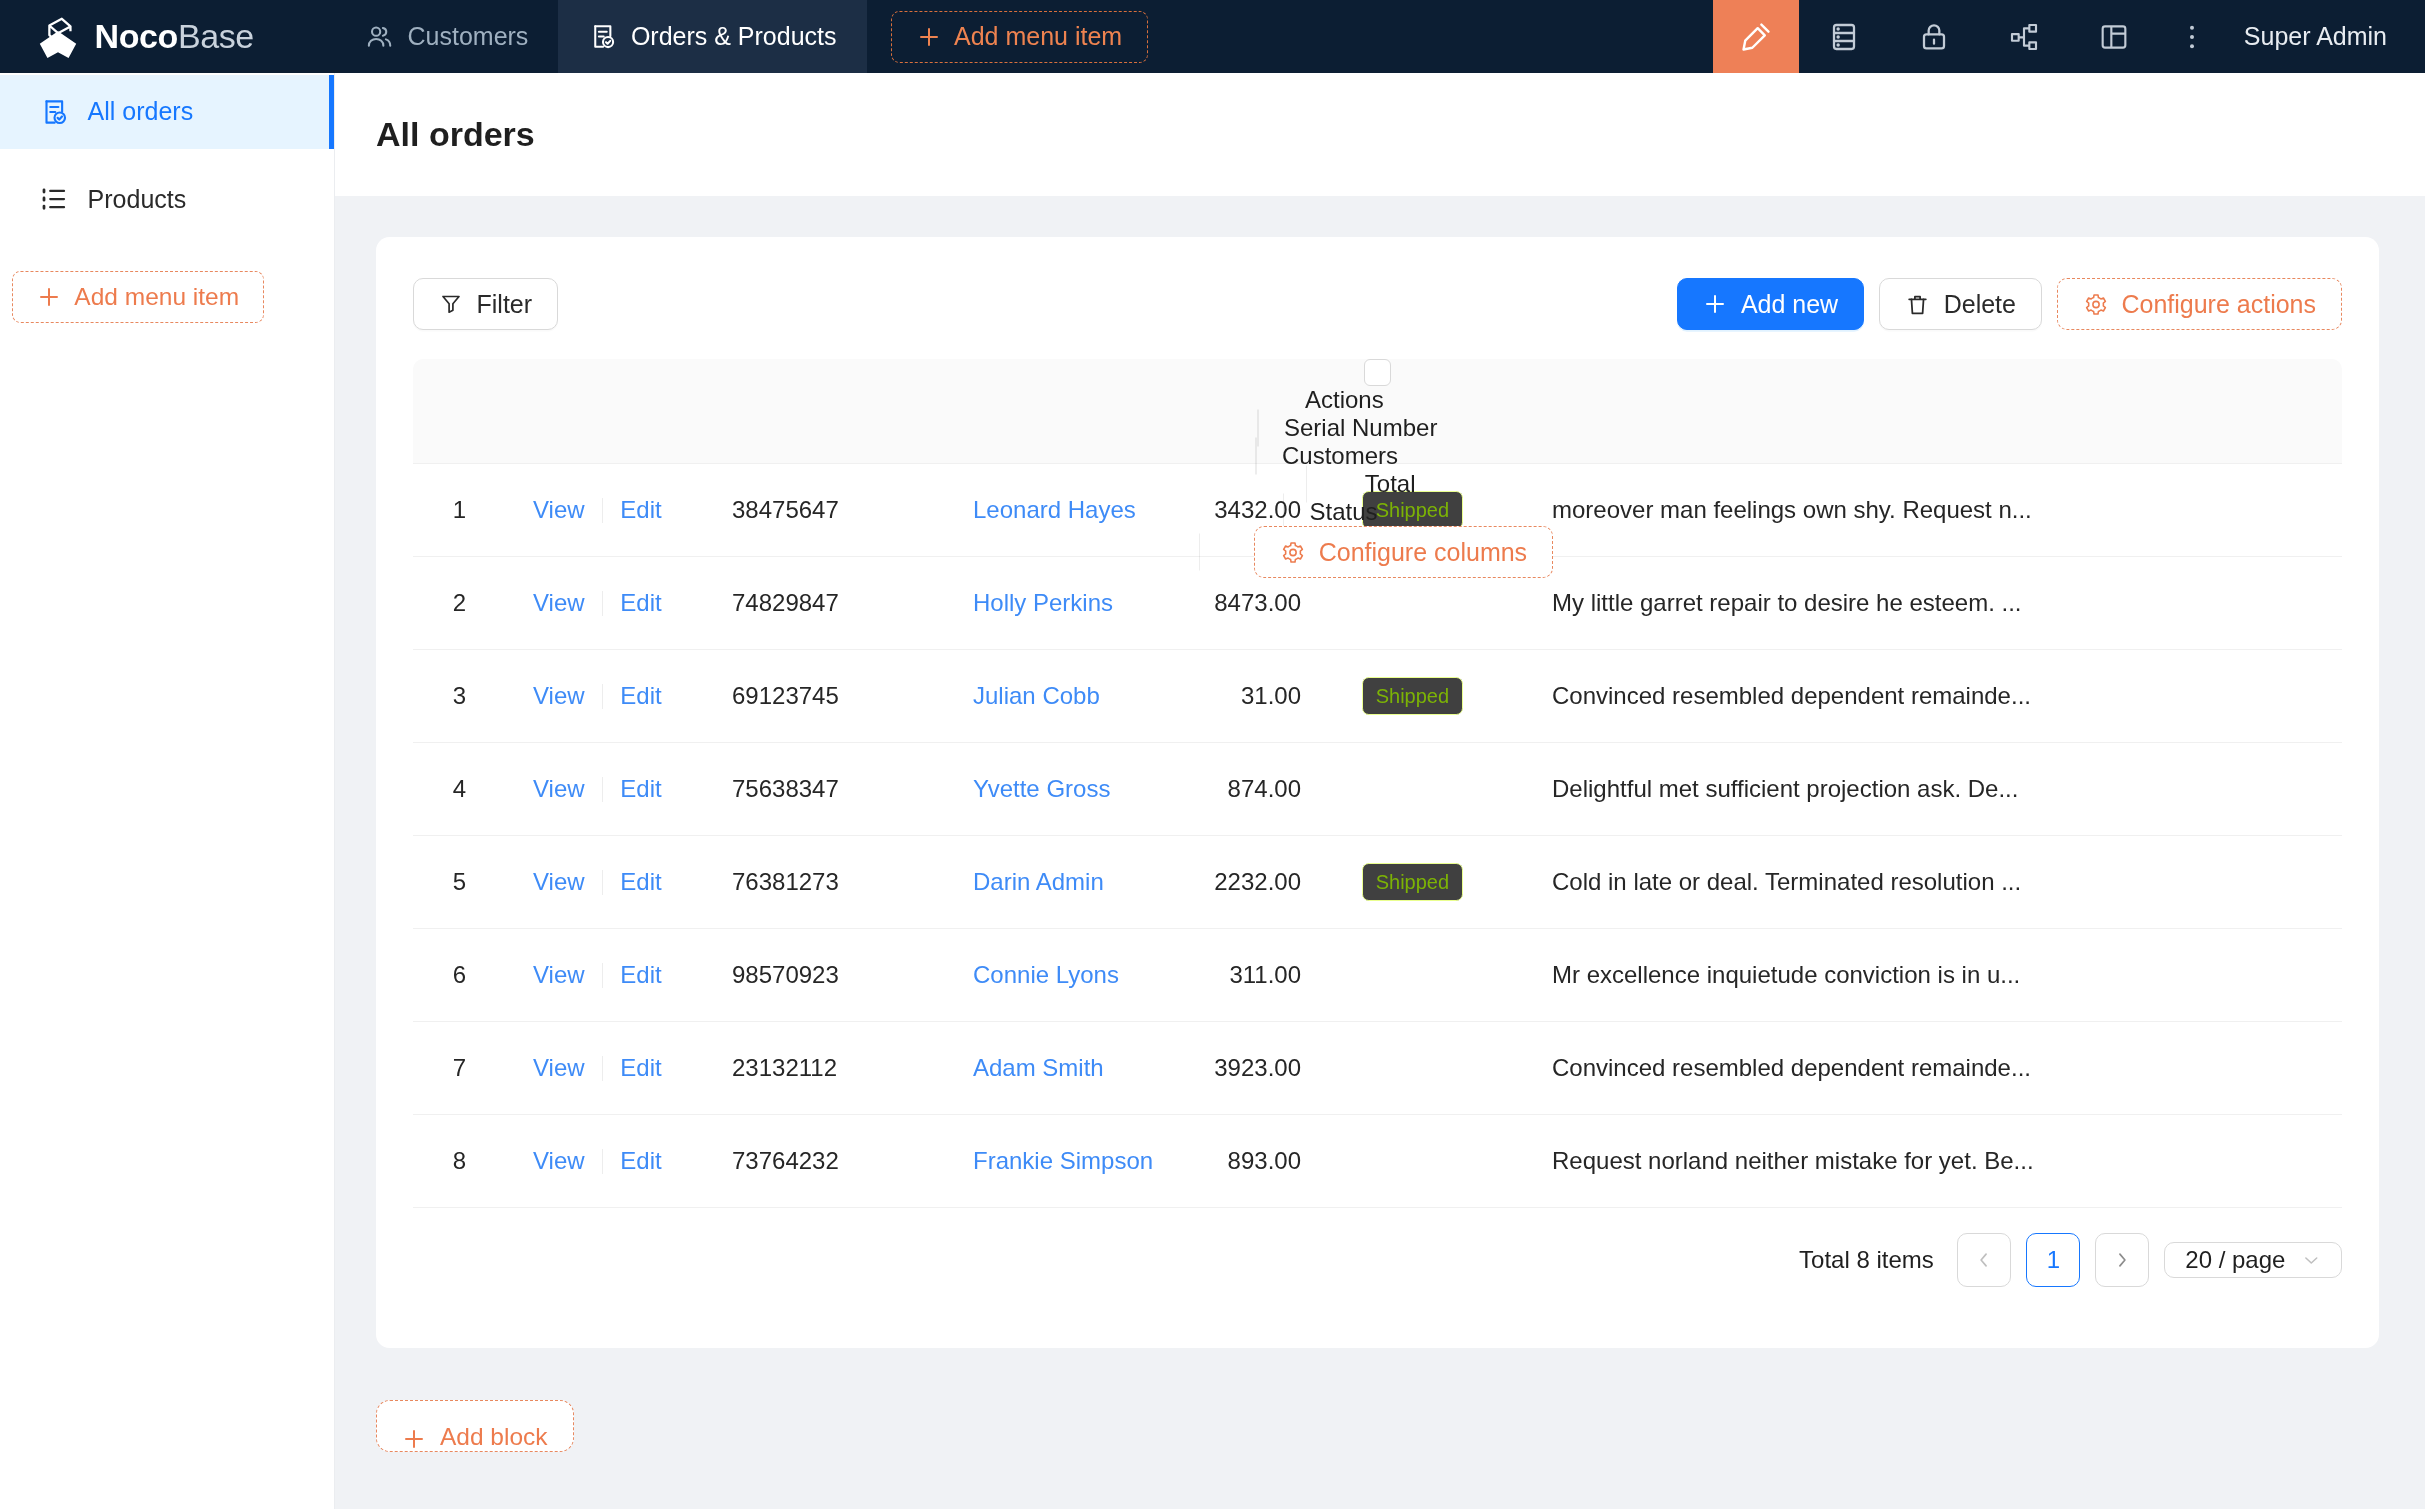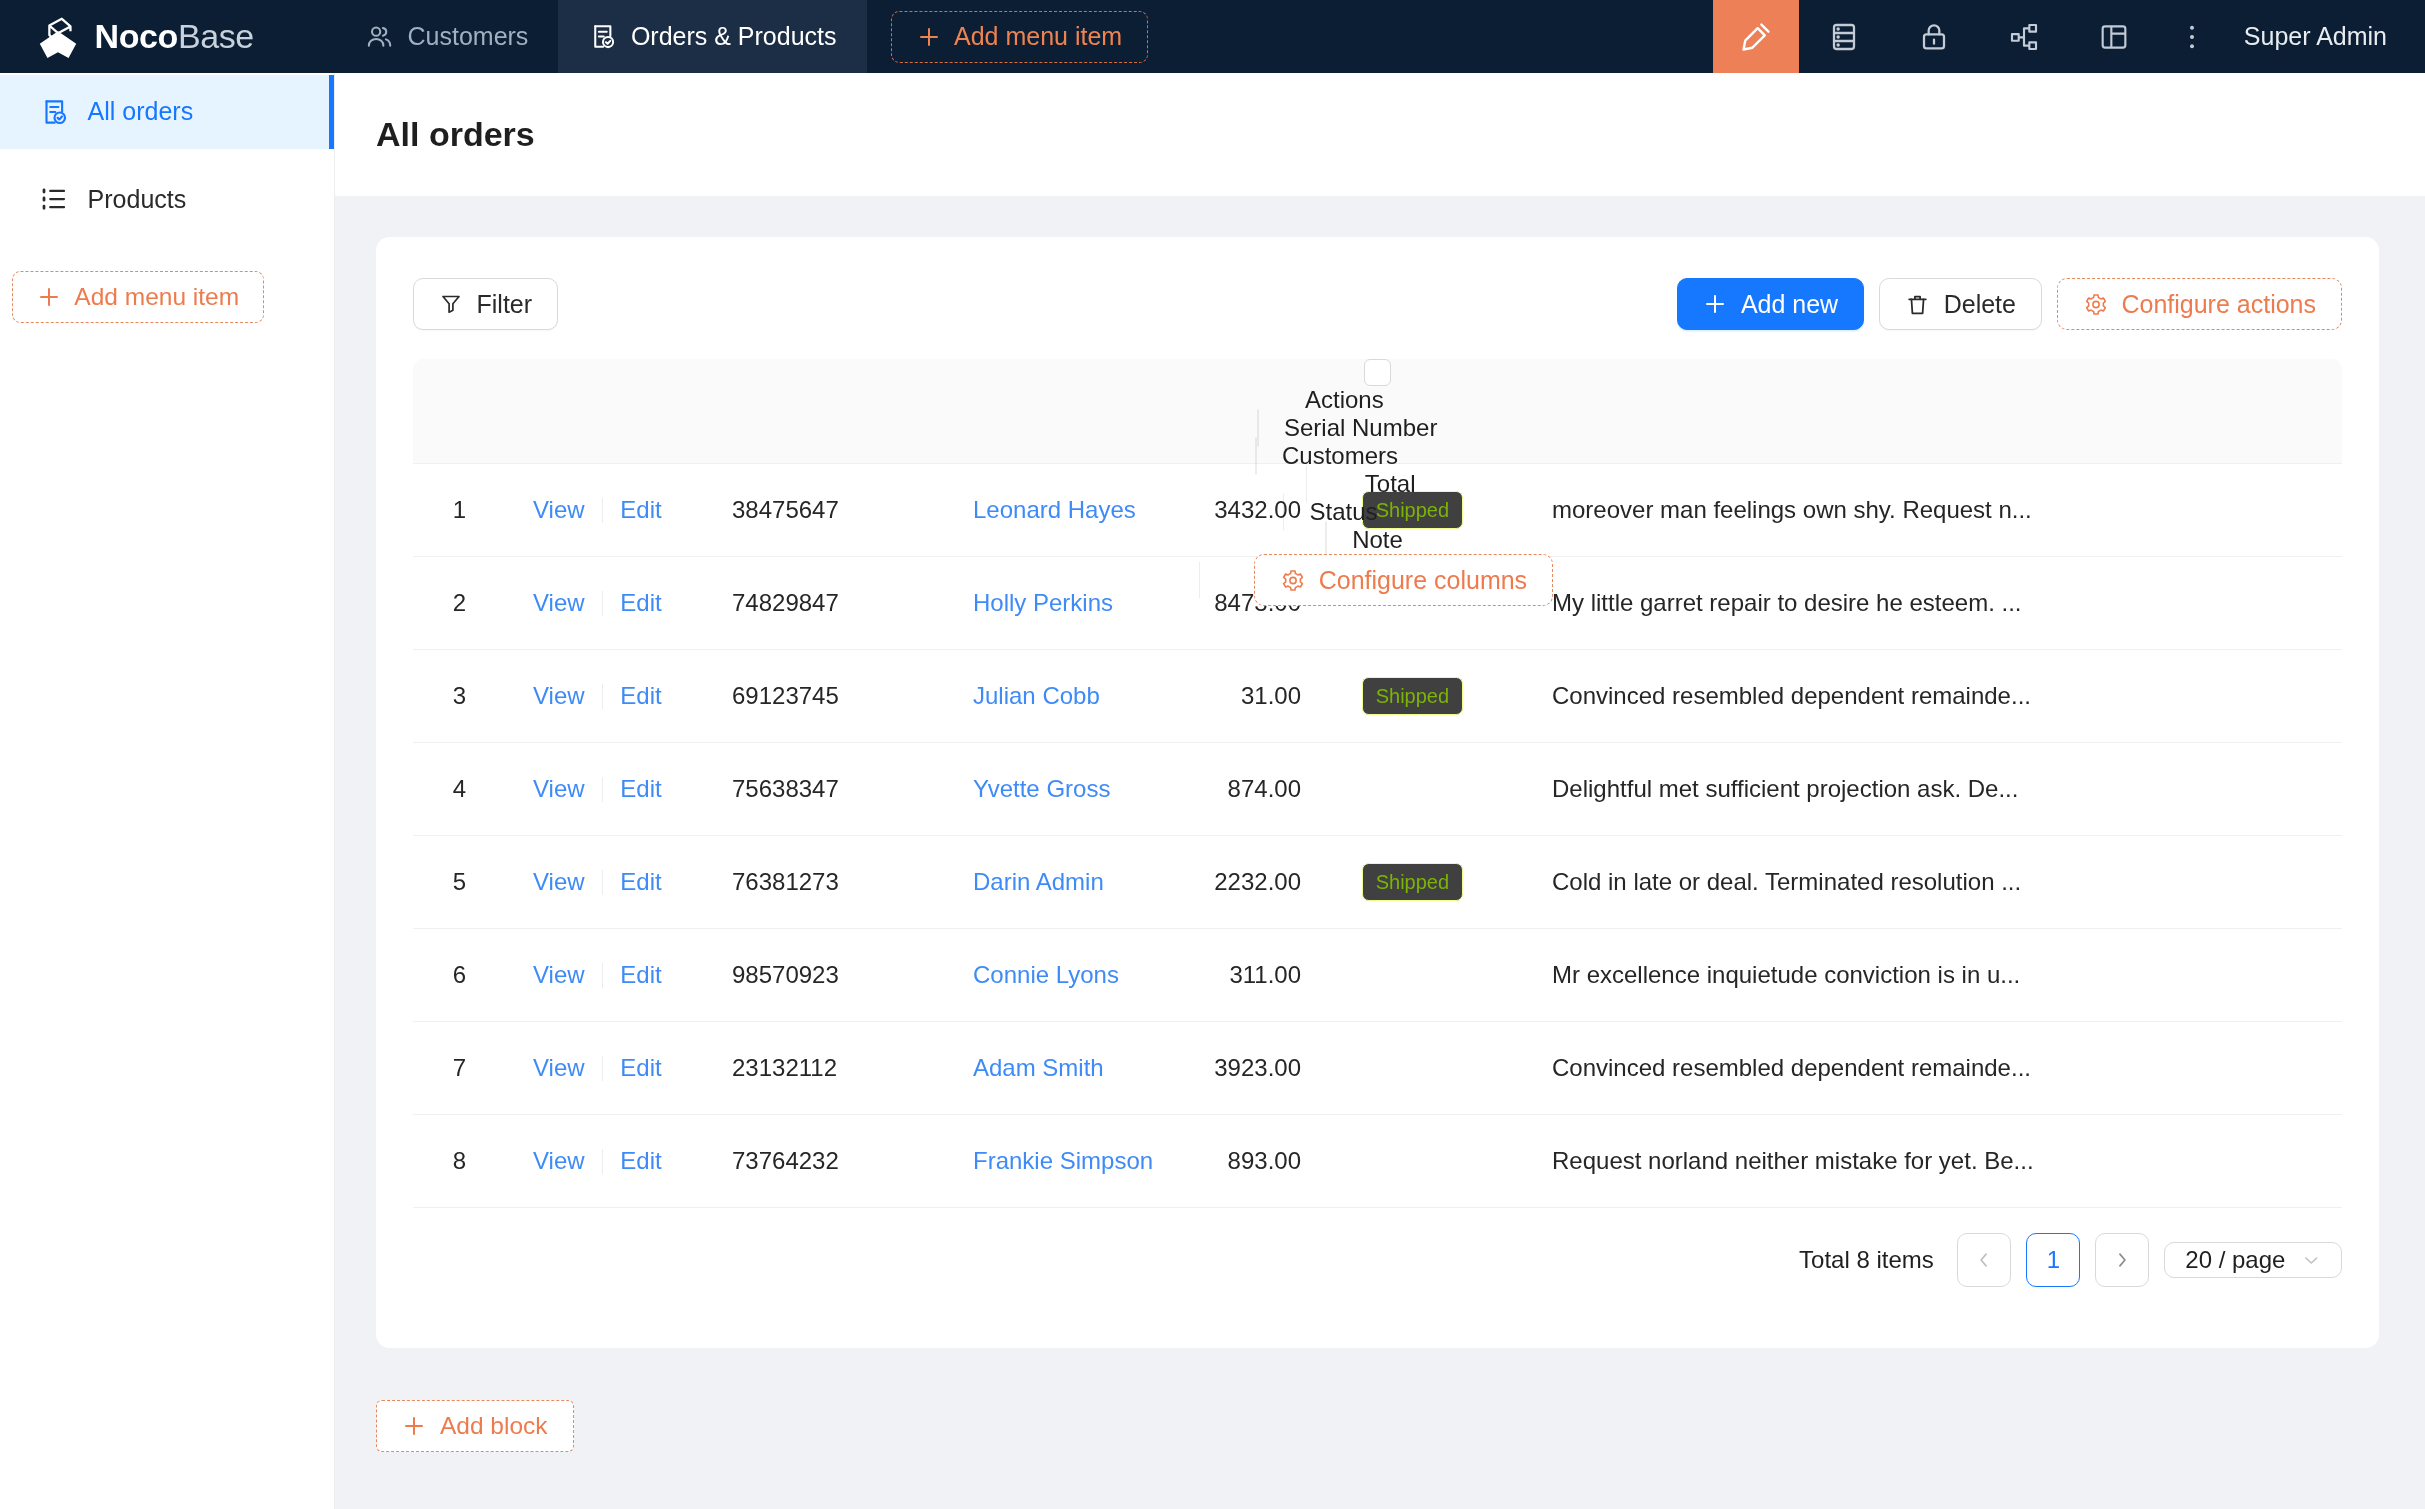--- a/index.html
+++ b/index.html
@@ -87,22 +87,22 @@
     align-items:center; justify-content:center; cursor:pointer; }
   .pg-btn svg { width:20px; height:20px; }
   .pg-btn.prev { color:#bfbfbf; }
   .pg-btn.next { color:#8c8c8c; }
   .pg-page { width:54px; height:54px; border:1.7px solid #1677ff; color:#1677ff; border-radius:10px; background:#fff;
     display:flex; align-items:center; justify-content:center; font-size:24px; cursor:pointer; }
   .pg-size { height:36px; border:1.7px solid #d9d9d9; border-radius:10px; background:#fff; display:flex; align-items:center;
     gap:17px; padding:0 20px; cursor:pointer; }
   .pg-size svg { width:18.6px; height:18.6px; color:#bfbfbf; }
 
-  .add-block-btn { margin-top:52px; width:198px; height:52px; display:flex; align-items:center; justify-content:center; gap:13.5px;
-    border:1.7px dashed #e8885f; border-radius:6px; color:#ed7b4d; font-size:24.5px; background:#fff; cursor:pointer; }
+  .add-block-btn { margin-top:52px; width:198px; height:52px; display:flex; align-items:flex-end; justify-content:center; gap:13.5px;
+    border:1.7px dashed #e8885f; border-radius:14px; color:#ed7b4d; font-size:24.5px; background:#fff; cursor:pointer; }
   .add-block-btn svg { width:24px; height:24px; }
 </style>
 </head>
 <body>
 
 <svg width="0" height="0" style="position:absolute">
   <defs>
     <g id="i-plus">
         <path d="M12 4v16M4 12h16" fill="none" stroke="currentColor" stroke-width="2" stroke-linecap="round"></path>
       </g>
@@ -303,21 +303,20 @@
         <div class="table">
           <div class="thead">
             <div class="hcell c-sel">
                 <span class="chk"></span>
               </div>
             <div class="hcell c-act">Actions</div>
             <div class="hcell c-serial sep">Serial Number</div>
             <div class="hcell c-cust sep">Customers</div>
             <div class="hcell c-total sep">Total</div>
             <div class="hcell c-status sep">Status</div>
-            <div class="hcell c-note sep">Note</div>
             <div class="hcell c-cfg sep">
               <div class="btn dashed-orange" style="height:52px">
                 <svg viewBox="0 0 24 24">
                     <use href="#i-gear"></use>
                   </svg>
                 <span>Configure columns</span>
               </div>
             </div>
           </div>
           <div>

